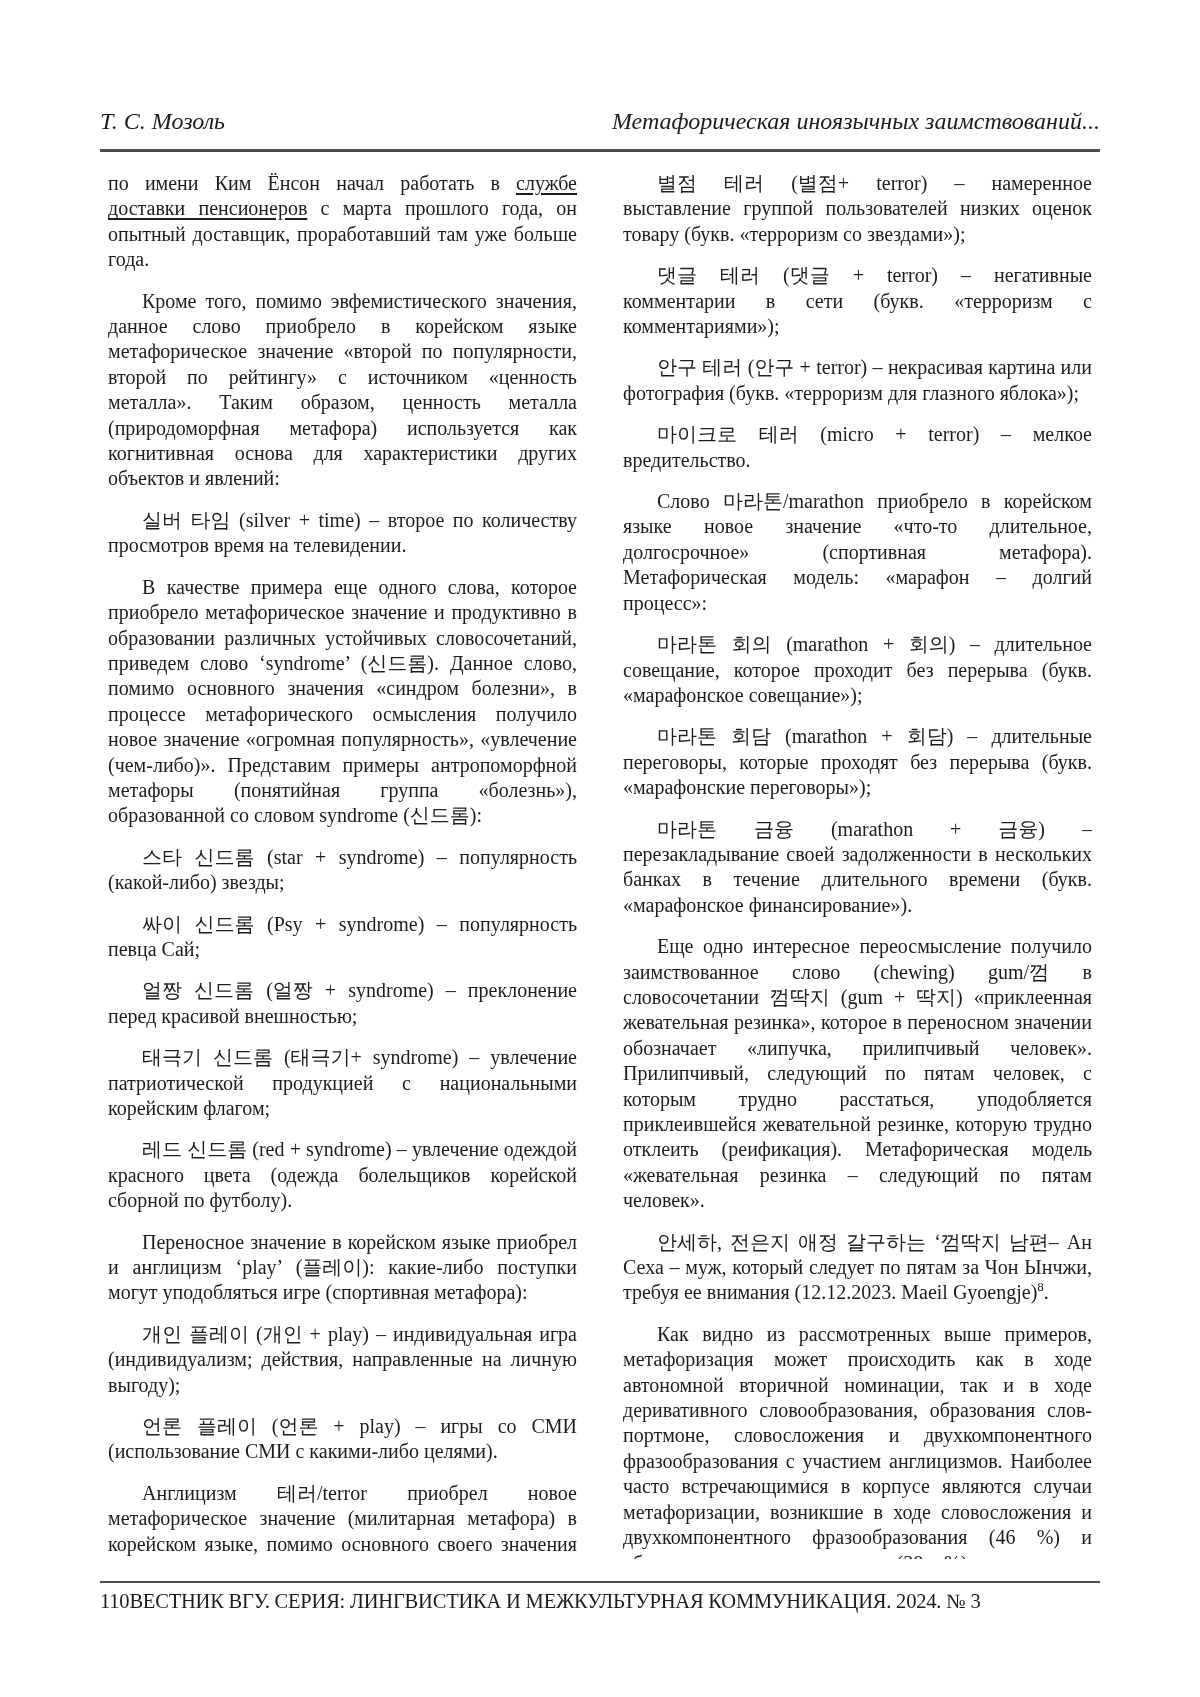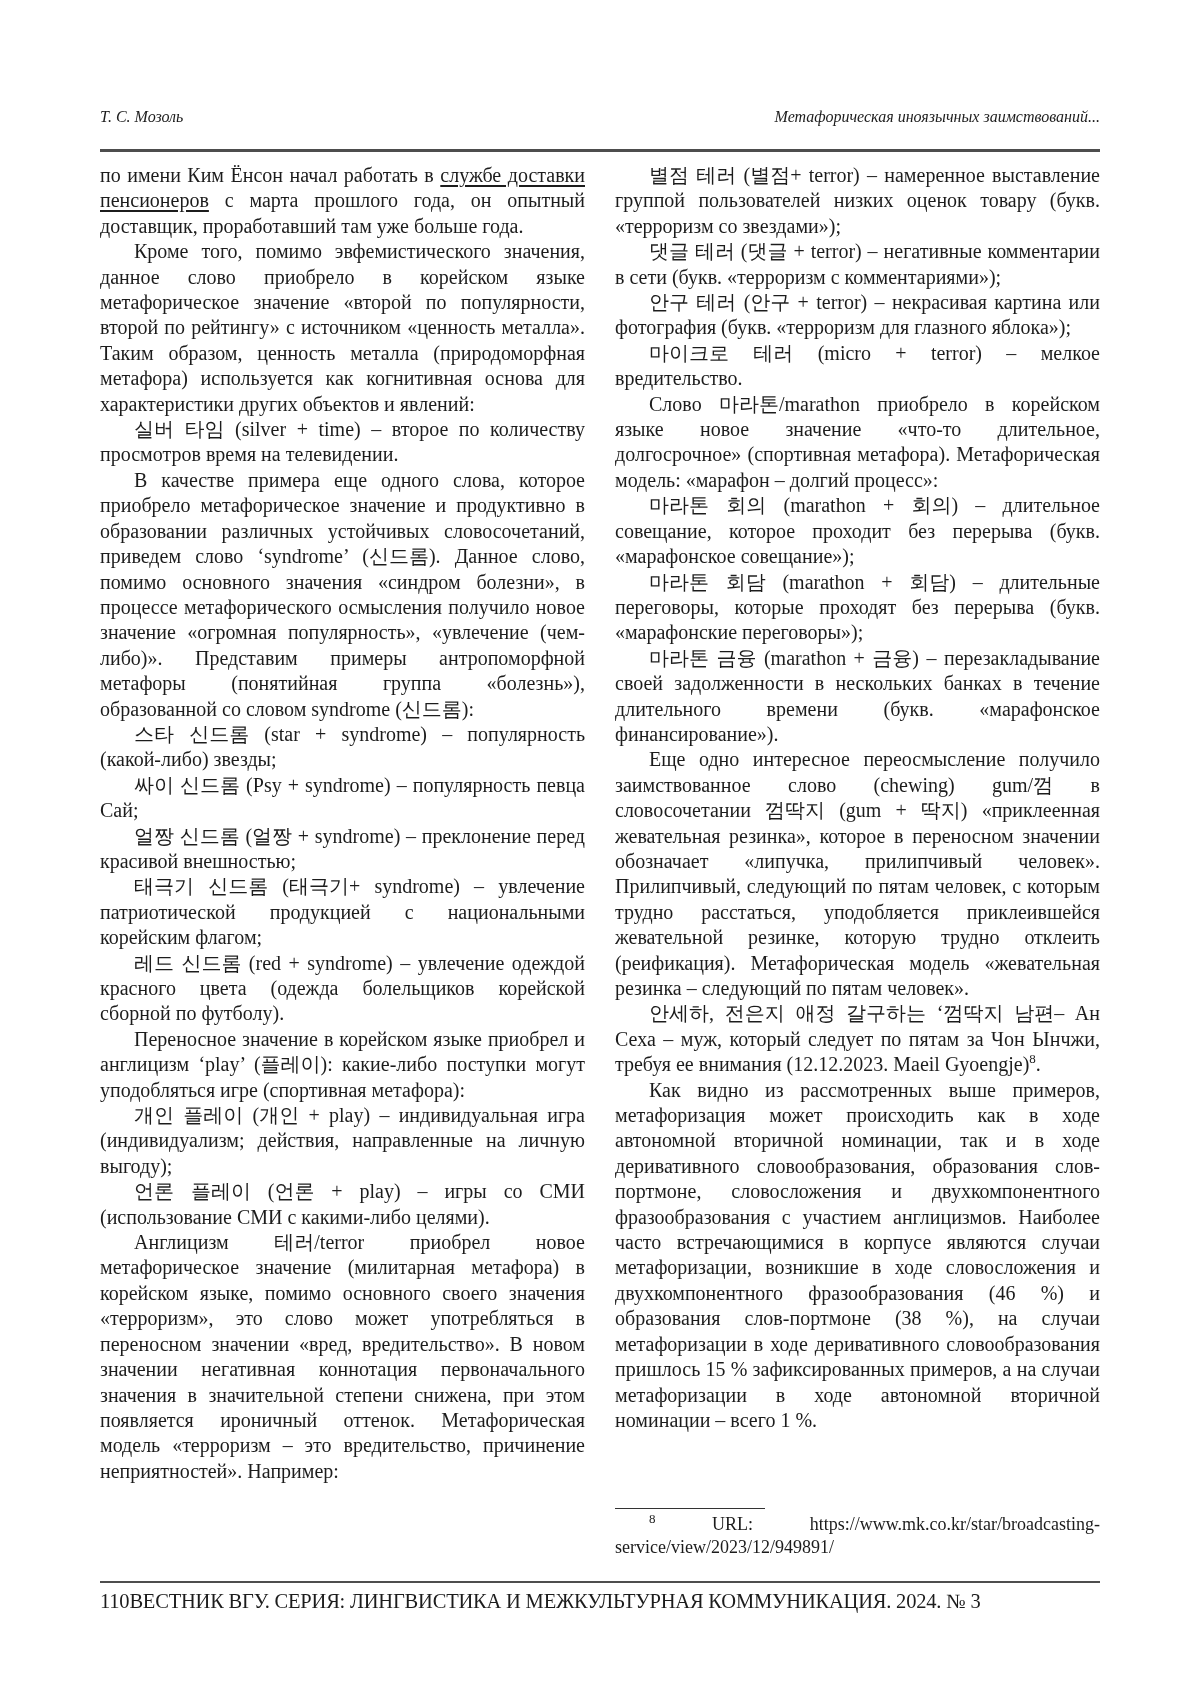--- a/index.html
+++ b/index.html
@@ -8,39 +8,39 @@
     width:1200px;height:1697px;
     background:#ffffff;
     box-sizing:border-box;
     font-family:"Liberation Serif","DejaVu Serif",serif;
     color:#1c1c1c;
     overflow:hidden;
   }
   .header{
     position:absolute;top:108px;left:100px;right:100px;
     display:flex;justify-content:space-between;align-items:center;
-    font-style:italic;font-size:16px;
+    font-style:italic;font-size:24px;
   }
   .header-rule{
     position:absolute;top:149px;left:100px;right:100px;
     border-top:3px solid #4d4d4d;
   }
   .columns{
     position:absolute;top:163px;left:100px;
     width:1000px;height:1396px;
     display:flex;gap:30px;
   }
   .column{
     width:485px;height:100%;
     font-size:20px;line-height:25.4px;
     text-align:justify;
     overflow:hidden;
     display:flex;flex-direction:column;
   }
-  .column p{margin:0;text-indent:34px;}
+  .column p{margin:8px;text-indent:34px;}
   .column p.no-indent{text-indent:0;}
   .column .u{text-decoration:underline;text-underline-offset:3px;}
   sup{font-size:13px;line-height:0;}
   .footnote-block{margin-top:auto;font-size:18px;line-height:23px;}
   .footnote-rule{width:150px;border-top:1.5px solid #333;margin:8px 0 4px 0;}
   .footnote-text{text-indent:34px;text-align:justify;}
   .footer-rule{
     position:absolute;top:1581px;left:100px;right:100px;
     border-top:2.5px solid #4d4d4d;
   }

